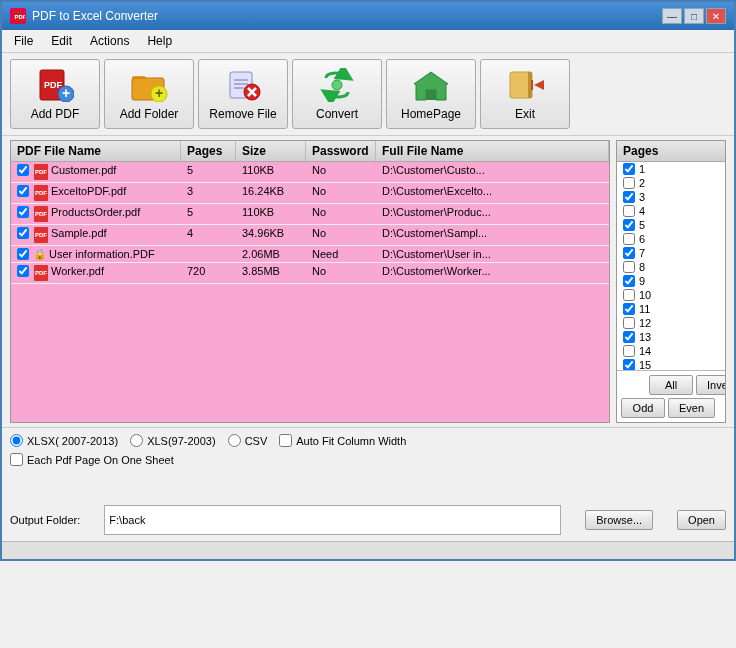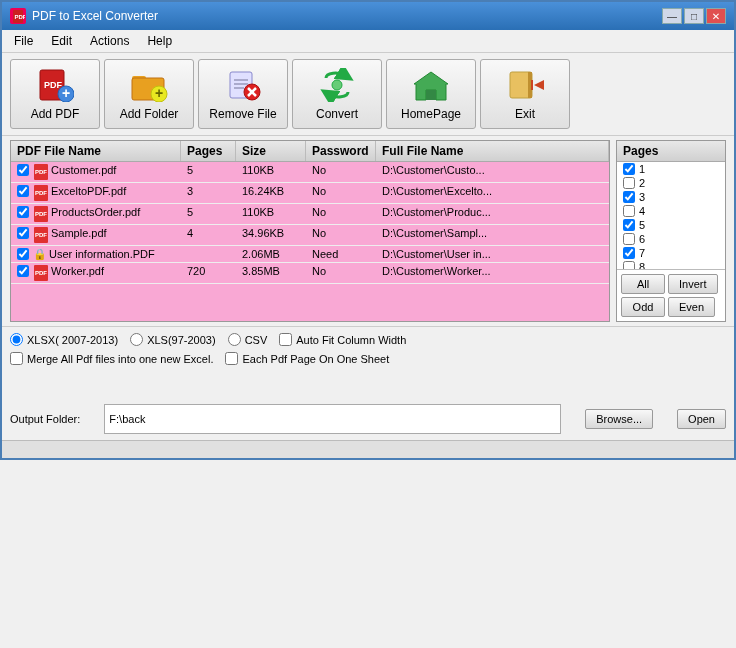--- a/index.html
+++ b/index.html
@@ -6,21 +6,21 @@
     body {
       font-family: 'Segoe UI', Tahoma, Arial, sans-serif;
       font-size: 12px;
       background: #f0f0f0;
       width: 736px;
       height: 648px;
       overflow: hidden;
     }
     .window {
       width: 736px;
-      height: 460px;
+      height: 561px;
       border: 2px solid #4a7eb5;
       background: #f0f0f0;
       display: flex;
       flex-direction: column;
     }
     .title-bar {
       background: linear-gradient(to bottom, #4a90d9, #2a6fb5);
       color: white;
       padding: 4px 8px;
       display: flex;
@@ -544,21 +544,21 @@
             <input type="checkbox" class="page-checkbox" style="">
             <span>14</span>
           </div>
         <div class="page-row">
             <input type="checkbox" class="page-checkbox" checked="" style="">
             <span>15</span>
           </div>
       </div>
 
       <div style="padding:4px; display:flex; flex-direction:column; gap:3px; border-top:1px solid #bbb;">
-        <div style="display:flex; gap:3px;">
+        <div style="display:flex; gap:3px;margin-left:28px;">
           <button class="ctrl-btn">All</button>
           <button class="ctrl-btn">Invert</button>
         </div>
         <div style="display:flex; gap:3px;">
           <button class="ctrl-btn">Odd</button>
           <button class="ctrl-btn">Even</button>
         </div>
       </div>
     </div>
   </div>
@@ -578,24 +578,20 @@
         <input type="radio" name="format" id="csv" style="">
         <label for="csv">CSV</label>
       </div>
       <div class="checkbox-group">
         <input type="checkbox" id="autofit" style="">
         <label for="autofit">Auto Fit Column Width</label>
       </div>
     </div>
 
     <div class="options-row">
-      <div class="checkbox-group">
-        <input type="checkbox" id="merge" style="">
-        <label for="merge">Merge All Pdf files into one new Excel.</label>
-      </div>
       <div class="checkbox-group">
         <input type="checkbox" id="eachpage" style="">
         <label for="eachpage">Each Pdf Page On One Sheet</label>
       </div>
     </div>
 
     <div class="output-row">
       <span class="output-label">Output Folder:</span>
       <input type="text" class="output-path" value="F:\back" style="">
       <button class="ctrl-btn" style="white-space:nowrap;">Browse...</button>

